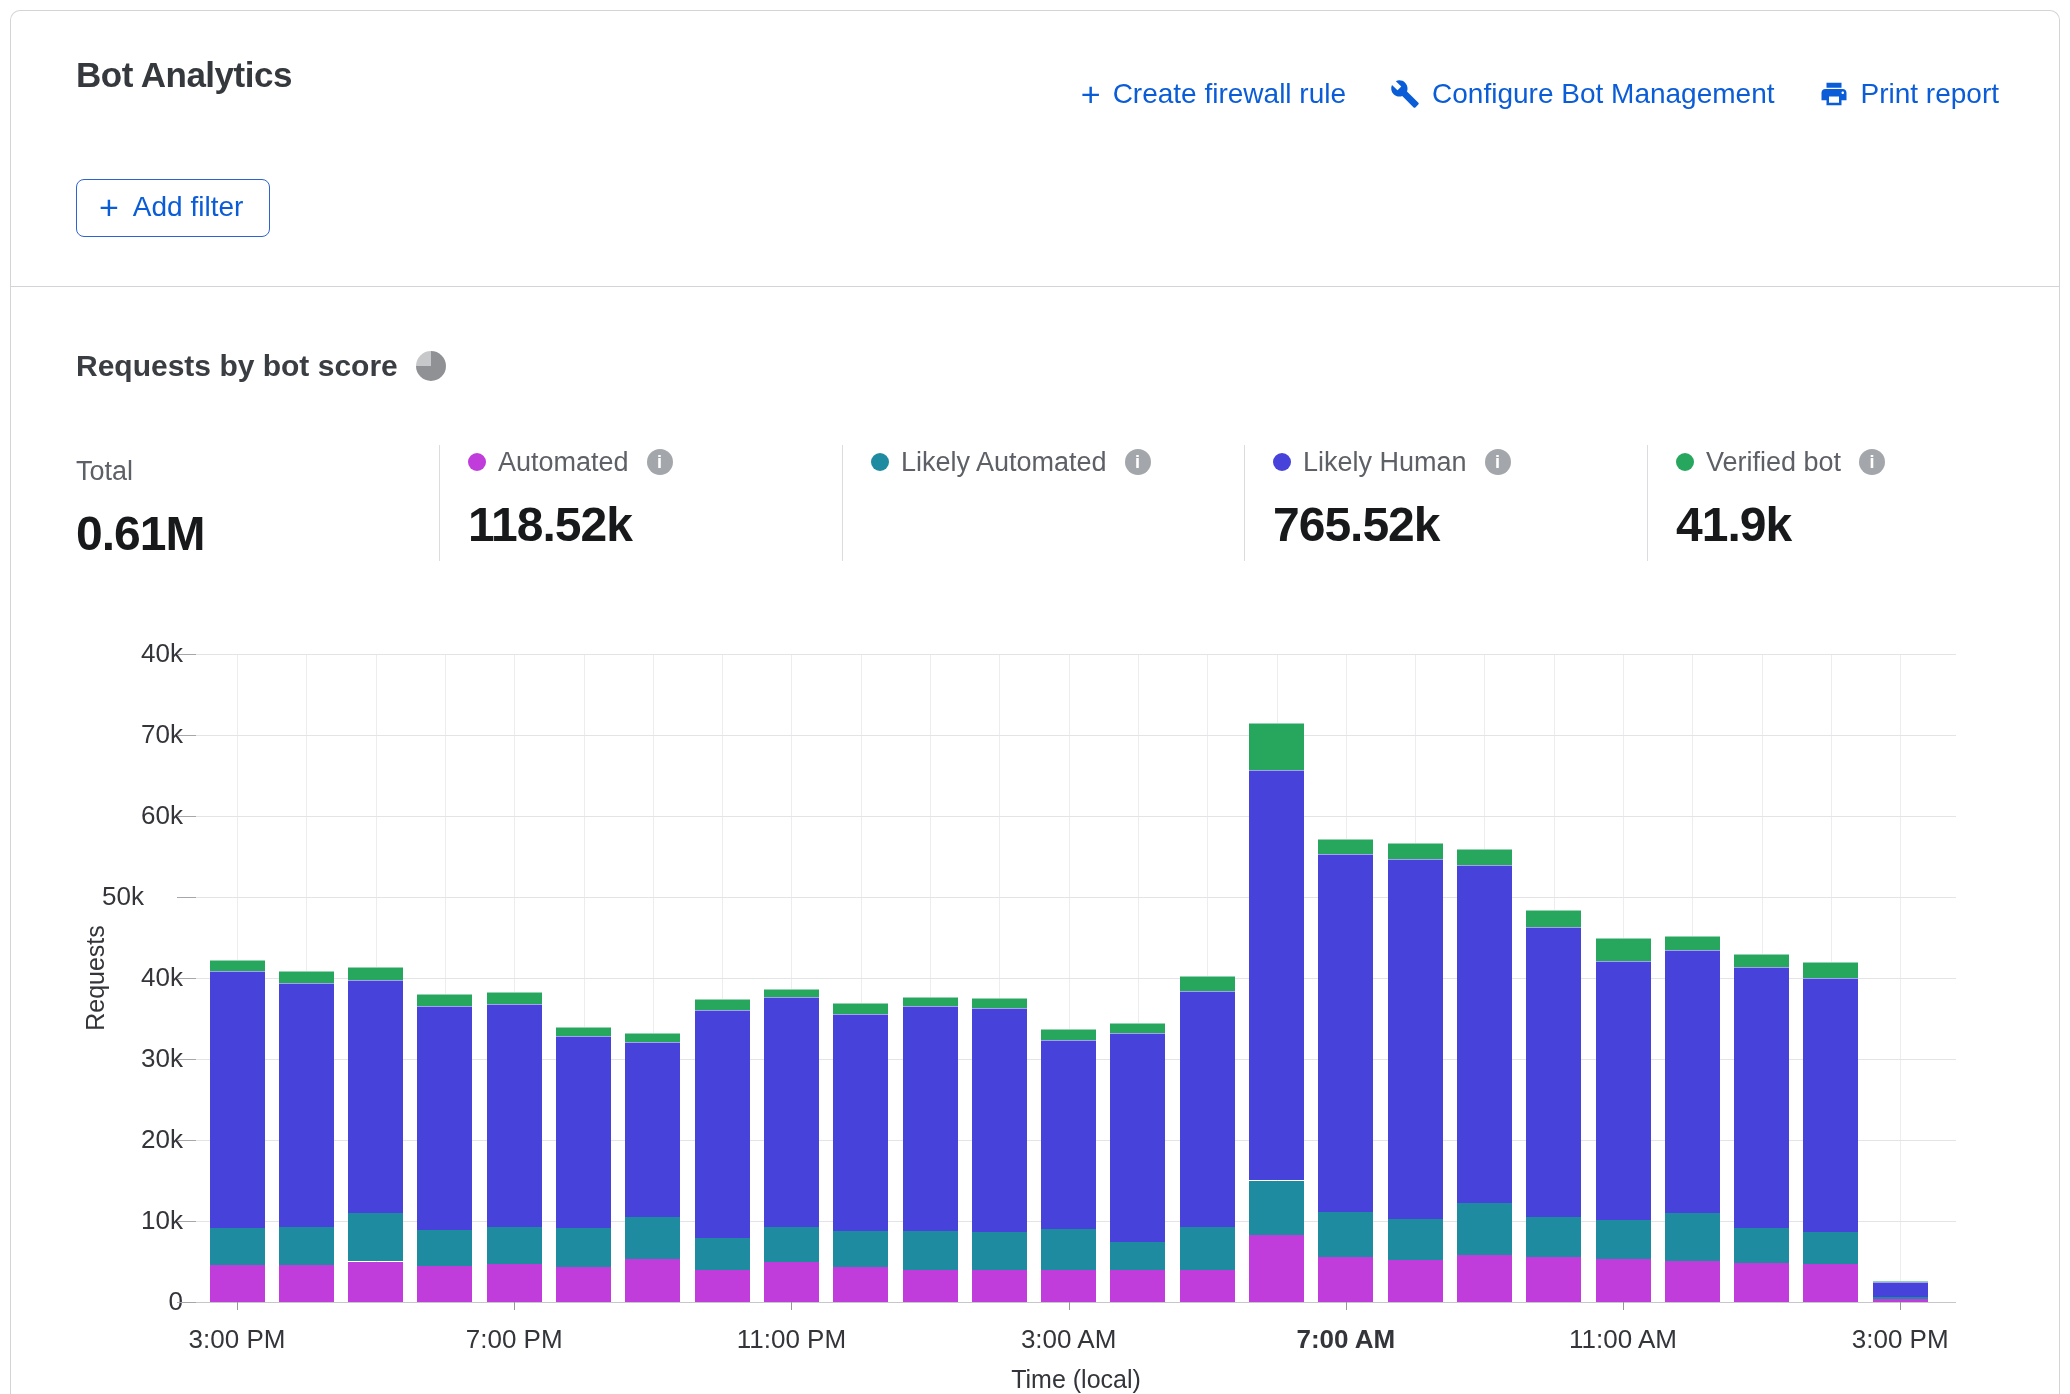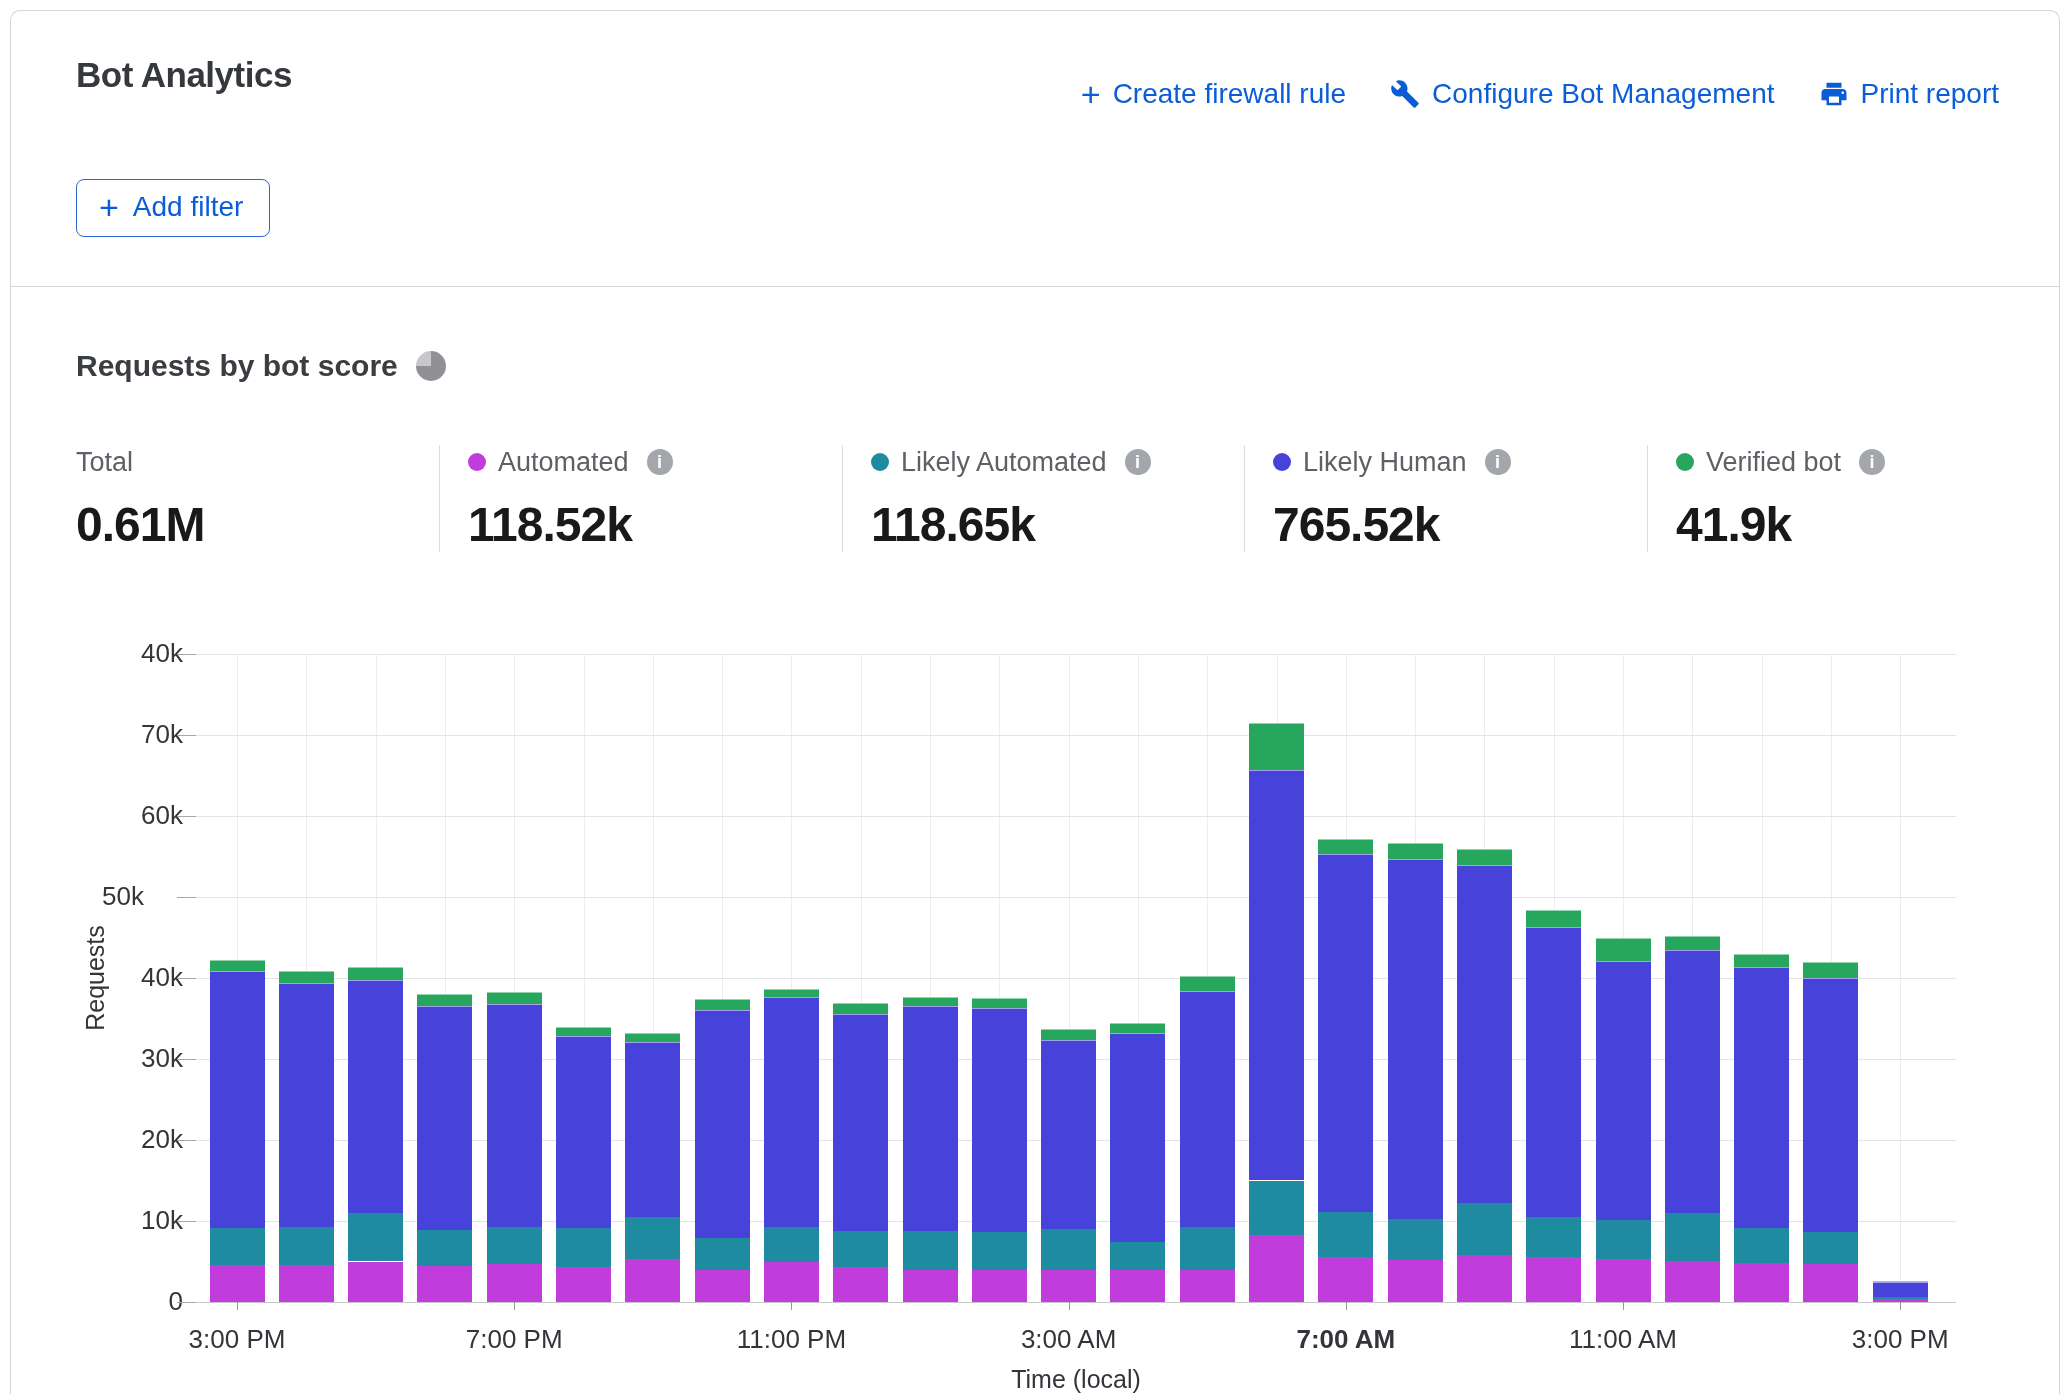--- a/index.html
+++ b/index.html
@@ -142,41 +142,40 @@
 
   </div>
 
   <div class="card-body">
     <div class="section-title-row">
       <h2 class="section-title">Requests by bot score</h2>
       <span class="pie-icon"></span>
     </div>
 
     <div class="stats-row" id="stats-row">
-        <div class="stat-col" style="width: 363px;">
+        <div class="stat-col" style="width: 363px; margin-top: 9px;">
           <div class="stat-label-row">
             <span class="stat-label">Total</span>
           </div>
           <div class="stat-value">0.61M</div>
         </div>
         <div class="stat-col" style="width: 403px;">
           <div class="stat-label-row">
             <span class="stat-dot" style="background: rgb(192, 61, 219);"></span>
             <span class="stat-label">Automated</span>
             <span class="info-icon">i</span>
           </div>
           <div class="stat-value">118.52k</div>
         </div>
         <div class="stat-col" style="width: 402px;">
           <div class="stat-label-row">
             <span class="stat-dot" style="background: rgb(30, 139, 160);"></span>
             <span class="stat-label">Likely Automated</span>
             <span class="info-icon">i</span>
           </div>
-          <div class="stat-value">118.65k</div>
         </div>
         <div class="stat-col" style="width: 403px;">
           <div class="stat-label-row">
             <span class="stat-dot" style="background: rgb(71, 66, 217);"></span>
             <span class="stat-label">Likely Human</span>
             <span class="info-icon">i</span>
           </div>
           <div class="stat-value">765.52k</div>
         </div>
         <div class="stat-col">

